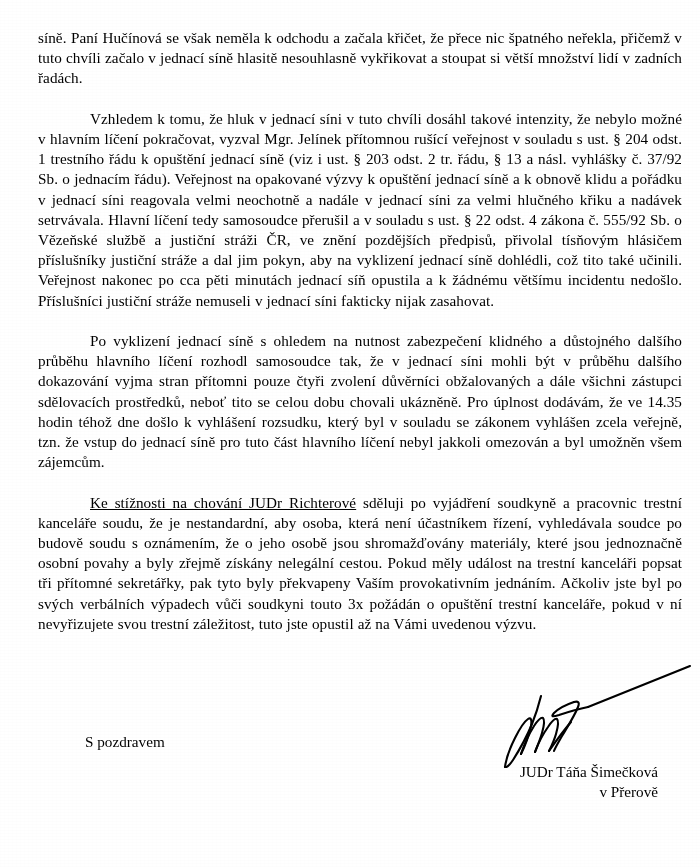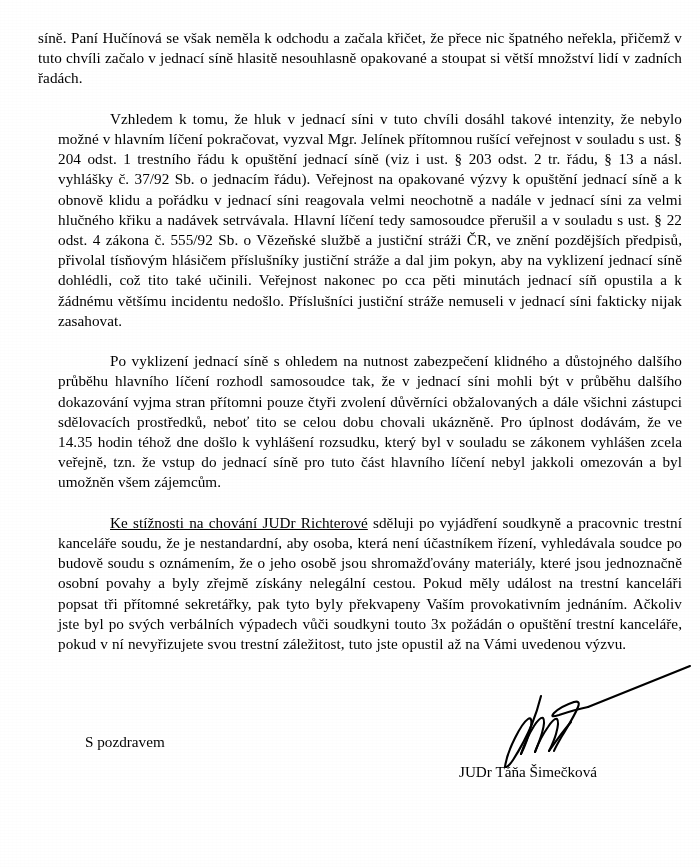--- a/index.html
+++ b/index.html
@@ -29,21 +29,20 @@
     text-align: justify;
     text-justify: inter-word;
     font-size: 15.2px;
     line-height: 20.2px;
     letter-spacing: 0.05px;
     word-spacing: 0.2px;
     -webkit-font-smoothing: none;
   }
   p.para + p.para {
     margin-top: 20.2px;
-    margin-left: 20px;
   }
   p.indent {
     text-indent: 52px;
   }
   .u {
     text-decoration: underline;
     text-underline-offset: 1px;
   }
   .closing {
     position: absolute;
@@ -56,20 +55,21 @@
     position: absolute;
     left: 398px;
     top: 762px;
     width: 260px;
     text-align: center;
     font-size: 15.2px;
     line-height: 19.5px;
   }
   .sig-block div {
     white-space: nowrap;
+    text-align: right;
   }
   .signature {
     position: absolute;
     left: 428px;
     top: 660px;
     width: 272px;
     height: 108px;
     pointer-events: none;
   }
   .signature svg {
@@ -86,21 +86,21 @@
       repeating-linear-gradient(90deg, rgba(0,0,0,0.35) 0px, rgba(0,0,0,0) 1px, rgba(0,0,0,0) 4px);
   }
 </style>
 </head>
 <body>
 
 <div class="page">
 
   <div class="doc-body">
 
-    <p class="para">síně. Paní Hučínová se však neměla k odchodu a začala křičet, že přece nic špatného neřekla, přičemž v tuto chvíli začalo v jednací síně hlasitě nesouhlasně opakované a stoupat si větší množství lidí v zadních řadách.</p>
+    <p class="para">síně. Paní Hučínová se však neměla k odchodu a začala křičet, že přece nic špatného neřekla, přičemž v tuto chvíli začalo v jednací síně hlasitě nesouhlasně vykřikovat a stoupat si větší množství lidí v zadních řadách.</p>
 
     <p class="para indent">Vzhledem k tomu, že hluk v jednací síni v tuto chvíli dosáhl takové intenzity, že nebylo možné v hlavním líčení pokračovat, vyzval  Mgr. Jelínek přítomnou rušící veřejnost v souladu s ust.  § 204 odst. 1 trestního   řádu k opuštění jednací síně (viz i ust. § 203 odst. 2 tr. řádu, § 13 a násl. vyhlášky č. 37/92 Sb. o jednacím řádu). Veřejnost  na opakované výzvy k opuštění jednací síně a k obnově klidu a pořádku v jednací síni reagovala velmi neochotně a nadále v jednací síni za velmi hlučného křiku a nadávek setrvávala. Hlavní líčení tedy  samosoudce přerušil a v souladu s ust.  § 22 odst. 4 zákona č. 555/92 Sb. o Vězeňské službě a justiční stráži ČR, ve znění pozdějších předpisů, přivolal tísňovým hlásičem příslušníky justiční stráže a dal jim pokyn, aby na vyklizení jednací síně dohlédli, což tito také učinili. Veřejnost nakonec po cca pěti minutách jednací síň opustila a k žádnému většímu incidentu nedošlo. Příslušníci justiční stráže nemuseli v jednací síni fakticky nijak zasahovat.</p>
 
     <p class="para indent">Po vyklizení jednací síně s ohledem na nutnost zabezpečení klidného a důstojného dalšího průběhu hlavního líčení  rozhodl samosoudce tak, že v jednací síni mohli být v průběhu dalšího dokazování vyjma stran přítomni pouze čtyři zvolení důvěrníci obžalovaných a dále všichni zástupci sdělovacích prostředků, neboť tito se celou dobu chovali ukázněně. Pro úplnost dodávám, že ve 14.35 hodin téhož dne došlo k vyhlášení rozsudku, který byl v souladu se zákonem vyhlášen zcela veřejně, tzn. že vstup do jednací síně pro tuto část hlavního líčení nebyl jakkoli omezován a byl umožněn všem zájemcům.</p>
 
     <p class="para indent"><span class="u">Ke stížnosti na chování JUDr Richterové</span><span> sděluji po vyjádření soudkyně a pracovnic trestní kanceláře soudu, že  je nestandardní, aby osoba, která není účastníkem řízení, vyhledávala soudce po budově soudu s oznámením, že o jeho osobě jsou shromažďovány materiály, které jsou jednoznačně osobní povahy a byly  zřejmě získány  nelegální cestou. Pokud měly událost na trestní kanceláři popsat tři přítomné sekretářky, pak tyto byly překvapeny Vaším provokativním jednáním. Ačkoliv jste byl po svých verbálních výpadech vůči soudkyni touto 3x požádán o opuštění trestní kanceláře, pokud v ní nevyřizujete svou trestní záležitost, tuto jste opustil až na Vámi uvedenou výzvu.</span></p>
 
   </div>
 
   <div class="closing">S pozdravem</div>
@@ -113,17 +113,18 @@
       <path d="M113 36 C111 44 108 54 104 64 C99 76 92 89 85 100 C81 106 78 108 77 107"></path>
       <path d="M77 107 C78 99 82 88 87 78 C92 68 97 61 100 59 C103 57 104 60 103 66 C101 75 97 86 93 94"></path>
       <path d="M93 94 C96 85 101 74 106 66 C110 60 113 57 115 58 C117 60 116 66 114 73 C112 80 109 87 107 92"></path>
       <path d="M107 92 C110 84 115 74 120 67 C124 61 127 58 129 59 C131 61 130 67 128 74 C126 81 123 87 121 91"></path>
       <path d="M121 91 C128 81 136 70 143 62"></path>
     </svg>
   </div>
 
   <div class="sig-block">
     <div>JUDr Táňa Šimečková</div>
+    <div>v Přerově</div>
   </div>
 
   <div class="grain"></div>
 
 </div>
 
 </body></html>

